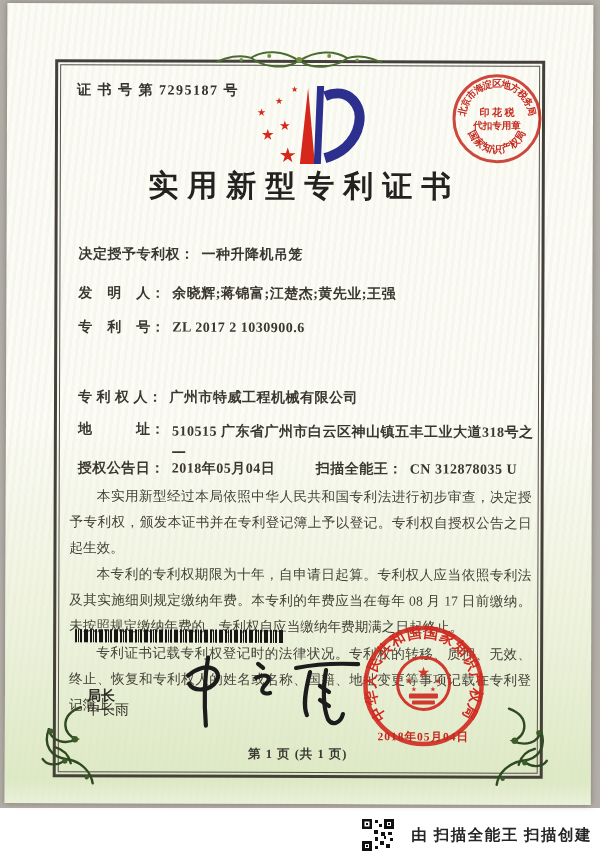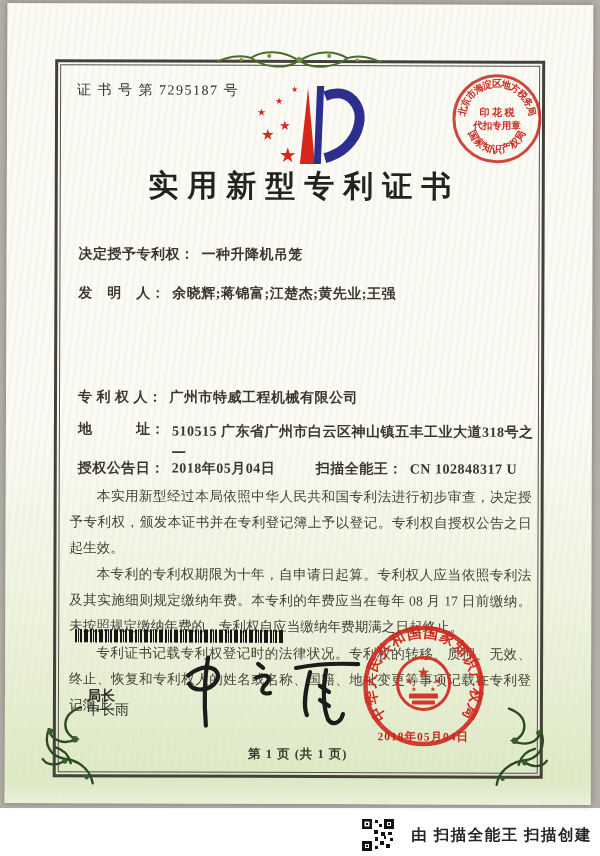--- a/index.html
+++ b/index.html
@@ -24,21 +24,21 @@
   .frame-outer{
     position:absolute;left:48px;top:56px;width:484px;height:712px;
     border:3px solid #44413b;
   }
   .frame-inner{
     position:absolute;left:2px;top:2px;right:2px;bottom:2px;
     border:1px solid #55524a;
   }
   .cert-number{
     position:absolute;left:70px;top:78px;
-    font-size:14px;font-weight:400;letter-spacing:1.5px;color:#33312c;
+    font-size:14px;font-weight:700;letter-spacing:1.5px;color:#33312c;
   }
   .title{
     position:absolute;left:0;top:162px;width:100%;text-align:center;
     font-size:30px;font-weight:700;letter-spacing:9px;text-indent:9px;color:#23221e;
   }
   .field-row{
     position:absolute;left:72px;
     font-size:14px;font-weight:600;color:#3a372f;letter-spacing:0.5px;white-space:nowrap;
   }
   .field-row .value{margin-left:7px;}
@@ -171,30 +171,33 @@
   </svg>
 
   <div class="title">实用新型专利证书</div>
 
   <div class="field-row" style="top:242px">
     <span>决定授予专利权：</span><span class="value">一种升降机吊笼</span>
   </div>
   <div class="field-row" style="top:281px">
     <span>发　明　人：</span><span class="value">余晓辉;蒋锦富;江楚杰;黄先业;王强</span>
   </div>
+  <div class="field-row" style="top:315px">
+    <span>专　利　号：</span><span class="value">ZL 2017 2 1030900.6</span>
+  </div>
   <div class="field-row" style="top:385px">
     <span>专 利 权 人：</span><span class="value">广州市特威工程机械有限公司</span>
   </div>
   <div class="field-row" style="top:417px">
     <span>地　　　址：</span><span class="value wrap">510515 广东省广州市白云区神山镇五丰工业大道318号之一</span>
   </div>
   <div class="field-row" style="top:456px">
     <span>授权公告日：</span><span class="value">2018年05月04日</span>
     <span class="field-pair2">
-      <span>扫描全能王：</span><span class="value">CN 102848317 U</span>
+      <span>扫描全能王：</span><span class="value">CN 312878035 U</span>
     </span>
   </div>
 
   <div class="paragraphs">
     <p>本实用新型经过本局依照中华人民共和国专利法进行初步审查，决定授予专利权，颁发本证书并在专利登记簿上予以登记。专利权自授权公告之日起生效。</p>
     <p>本专利的专利权期限为十年，自申请日起算。专利权人应当依照专利法及其实施细则规定缴纳年费。本专利的年费应当在每年 08 月 17 日前缴纳。未按照规定缴纳年费的，专利权自应当缴纳年费期满之日起终止。</p>
     <p>专利证书记载专利权登记时的法律状况。专利权的转移、质押、无效、终止、恢复和专利权人的姓名或名称、国籍、地址变更等事项记载在专利登记簿上。</p>
   </div>
 
   <div class="barcode"></div>

